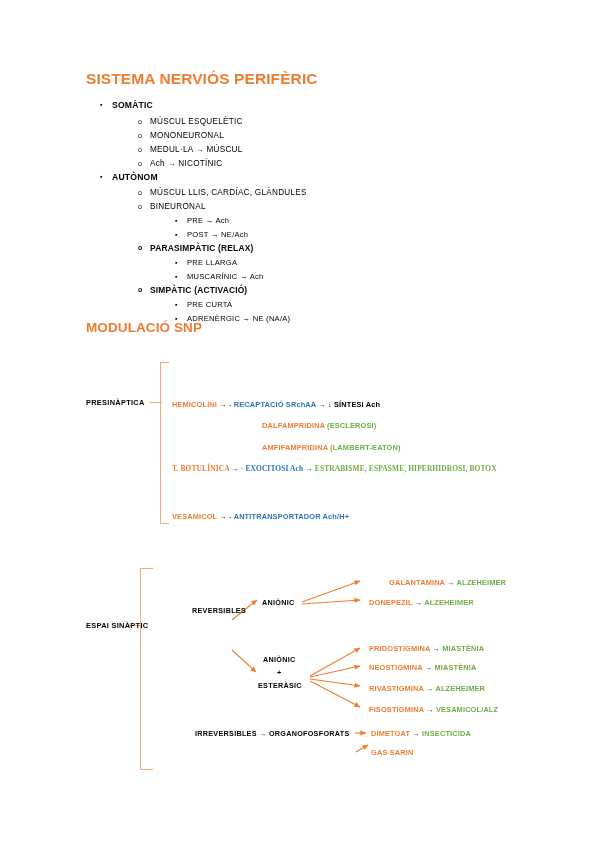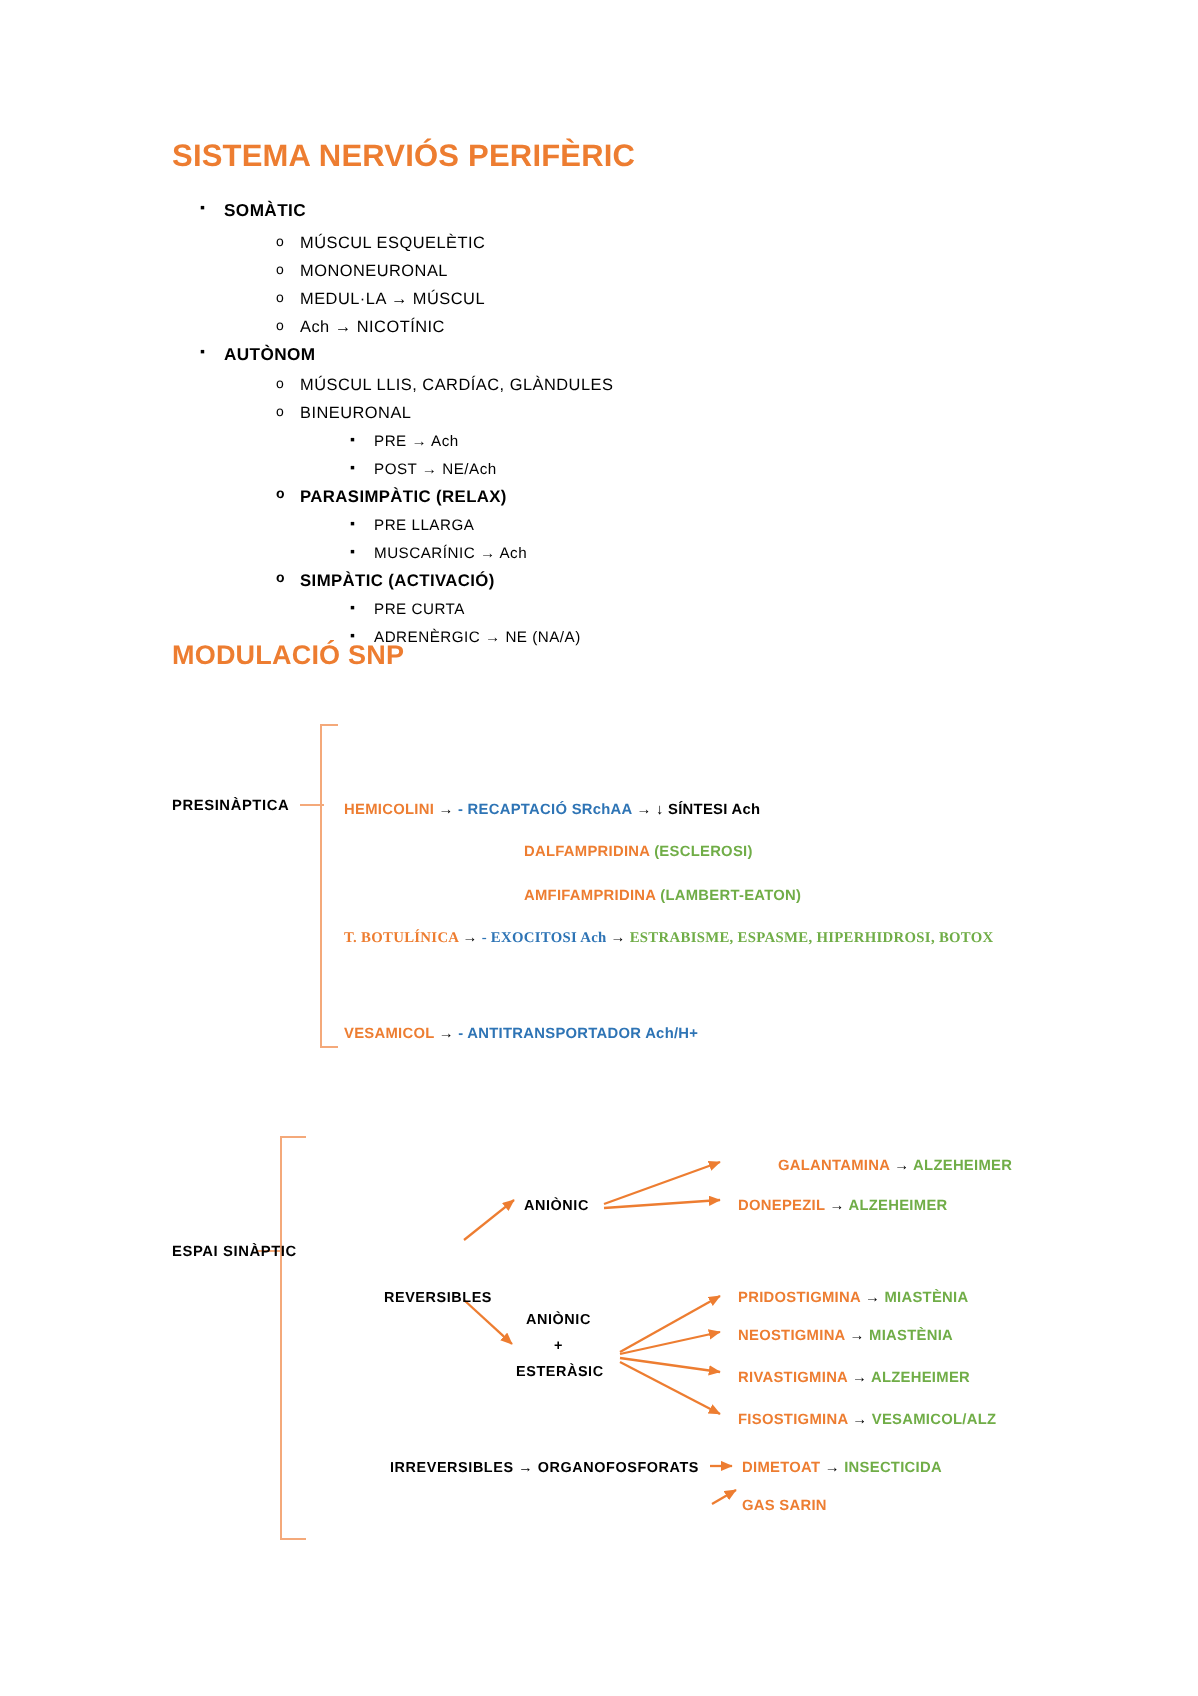--- a/index.html
+++ b/index.html
@@ -222,21 +222,21 @@
 
 
   <div class="drow bold" style="left:172px; top:512px;">
     <span class="orange">VESAMICOL </span><span class="black">→ </span><span class="blue">- ANTITRANSPORTADOR Ach/H+</span>
   </div>
 
   <div class="bracket" style="left:140px; top:568px; width:12px; height:200px;"></div>
   <div class="bracket-tick" style="left:128px; top:625px; width:14px;"></div>
   <div class="sidelabel" style="left:86px; top:621px;">ESPAI SINÀPTIC</div>
 
-  <div class="node" style="left:192px; top:644px;">REVERSIBLES</div>
+  <div class="node" style="left:192px; top:606px;">REVERSIBLES</div>
 
   <div class="node" style="left:262px; top:598px;">ANIÒNIC</div>
 
   <div class="node" style="left:263px; top:655px;">ANIÒNIC</div>
   <div class="node" style="left:277px; top:668px;">+</div>
   <div class="node" style="left:258px; top:681px;">ESTERÀSIC</div>
 
   <div class="node" style="left:195px; top:729px;">IRREVERSIBLES → ORGANOFOSFORATS</div>
 
   <div class="drow bold" style="left:369px; top:578px;margin-left:20px;">

